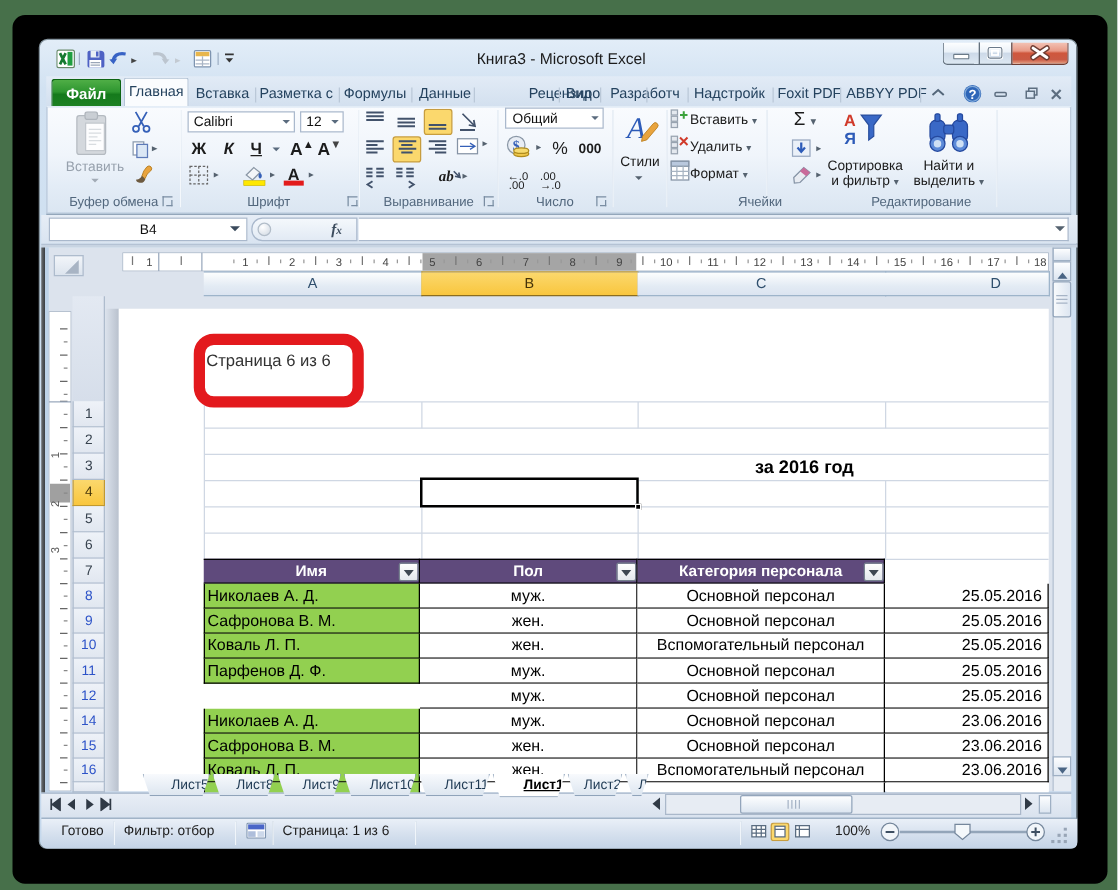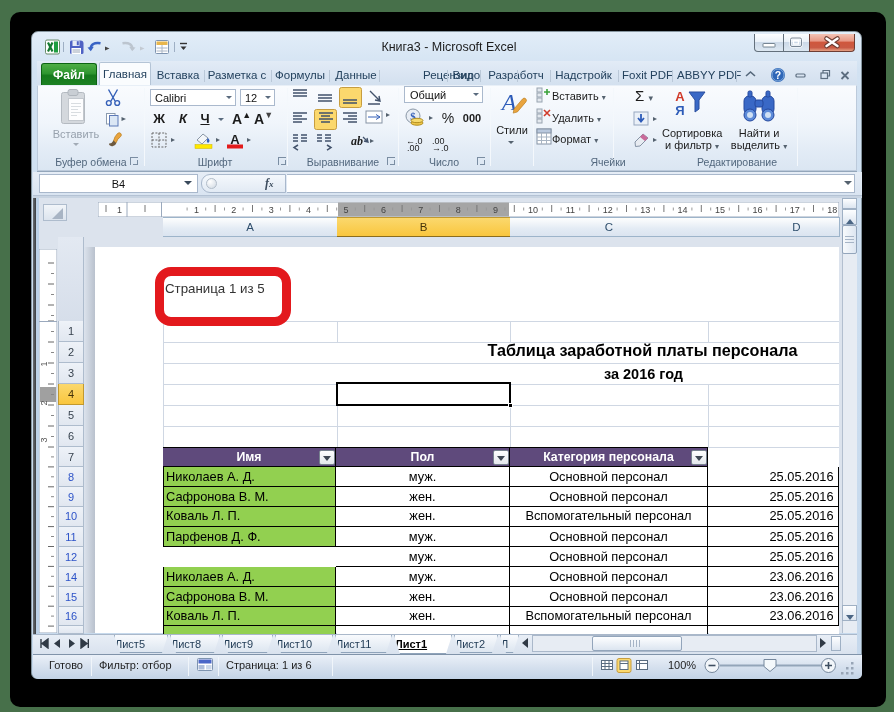--- a/index.html
+++ b/index.html
@@ -27,21 +27,21 @@
 .rh.style2 { color:#2d53c8; }
 .rhsel { background:linear-gradient(180deg,#fbd86d,#f9c63e); border-color:#c1992f; color:#443309; }
 .sbtn { width:15px; background:linear-gradient(180deg,#fdfeff,#dce5f0); border:1px solid #9fb0c4; text-align:center; }
 .arr { display:inline-block; width:0; height:0; border-left:4.5px solid transparent; border-right:4.5px solid transparent; }
 .tc { position:absolute; border-right:1px solid #000; border-bottom:1px solid #000; font-size:12.8px; color:#000; text-align:center; background:#fff; overflow:hidden; }
 .tc.hd { background:#5f4a7c; color:#fff; font-weight:bold; border-top:1px solid #000; font-size:12.3px; }
 .tc.nm { background:#92d050; text-align:left; padding-left:2px; border-left:1px solid #000; }
 .tc.dt { text-align:center; padding-left:57px; }
 .fbtn { position:absolute; width:16px; height:15px; background:linear-gradient(180deg,#fefefe,#e4e8ed); border:1px solid #77828f; border-radius:2px; text-align:center; }
 .farr { display:inline-block; width:0; height:0; border:4px solid transparent; border-top:5px solid #3e4752; margin-top:5px; }
-.stab { position:absolute; top:603px; height:18px; background:linear-gradient(180deg,#f8fafd,#dde6f0); border:1px solid #8fa3ba; border-top:none; font-size:11px; color:#1f3a54; text-align:left; line-height:18px; clip-path:polygon(0 0, 100% 0, calc(100% - 6px) 100%, 6px 100%); }
+.stab { position:absolute; top:587px; height:18px; background:linear-gradient(180deg,#f8fafd,#dde6f0); border:1px solid #8fa3ba; border-top:none; font-size:11px; color:#1f3a54; text-align:right; line-height:18px; clip-path:polygon(0 0, 100% 0, calc(100% - 6px) 100%, 6px 100%); }
 .stab.on { background:#fff; font-weight:bold; color:#000; height:19px; z-index:2; }
 .st { top:627px; font-size:11px; color:#1e1e1e; }
 .ssep { top:625px; width:1px; height:19px; background:#b0bdce; border-right:1px solid #f0f5fa; }
 </style>
 </head>
 <body>
 <div class="stage">
   <div class="blackpad"></div>
   <div class="win" id="win">
 
@@ -510,23 +510,22 @@
       <div class="rh style2" style="top:555.2px;height:20.1px;line-height:20.1px;">15</div>
       <div class="rh style2" style="top:575.3px;height:19.1px;line-height:19.1px;">16</div>
       <div class="rh style2" style="top:594.4px;height:7.6px;line-height:30px;"></div>
 
     <svg class="abs" style="left:63px;top:215px" width="744" height="386" viewBox="0 0 744 386">
       <g stroke="#cfd7e3">
         <path d="M68.5 74.5 H744 M68.5 95.5 H744 M68.5 116.5 H744 M68.5 137.5 H744 M68.5 158.5 H744 M68.5 179.5 H744 M68.5 200.5 H744"></path>
         <path d="M68.5 74.5 V200 M242.5 74.5 V95.5 M242.5 137.5 V200 M415.5 74.5 V95.5 M415.5 137.5 V200 M613.5 74.5 V95.5 M613.5 137.5 V200"></path>
       </g>
     </svg>
-    <div class="t" style="left:133px;top:249px;font-size:13.3px;color:#333;">Страница 1 из 5</div>
-
-    <div class="t" style="left:450px;top:309px;width:321px;text-align:center;font-weight:bold;font-size:16.2px;color:#000;">Таблица заработной платы персонала</div>
+    <div class="t" style="left:133px;top:249px;font-size:13.3px;color:#333;">Страница 6 из 6</div>
+
     <div class="t" style="left:554px;top:334px;width:115px;text-align:center;font-weight:bold;font-size:14.5px;color:#000;">за 2016 год</div>
 
     <div class="tc hd" style="left:131px;top:415.2px;width:173px;height:20.1px;line-height:19.1px;">Имя</div>
       <div class="tc hd" style="left:478px;top:415.2px;width:198px;height:20.1px;line-height:19.1px;">Категория персонала</div>
       <div class="tc hd" style="left:304px;top:415.2px;width:174px;height:20.1px;line-height:19.1px;">Пол</div>
       <div class="fbtn" style="left:287px;top:418px;"><span class="farr"></span></div>
       <div class="fbtn" style="left:461px;top:418px;"><span class="farr"></span></div>
       <div class="fbtn" style="left:659px;top:418px;"><span class="farr"></span></div>
       <div class="tc nm" style="left:131px;top:435.3px;width:173px;height:20.0px;line-height:19.0px;">Николаев А. Д.</div>
       <div class="tc" style="left:304px;top:435.3px;width:174px;height:20.0px;line-height:19.0px;">муж.</div>

